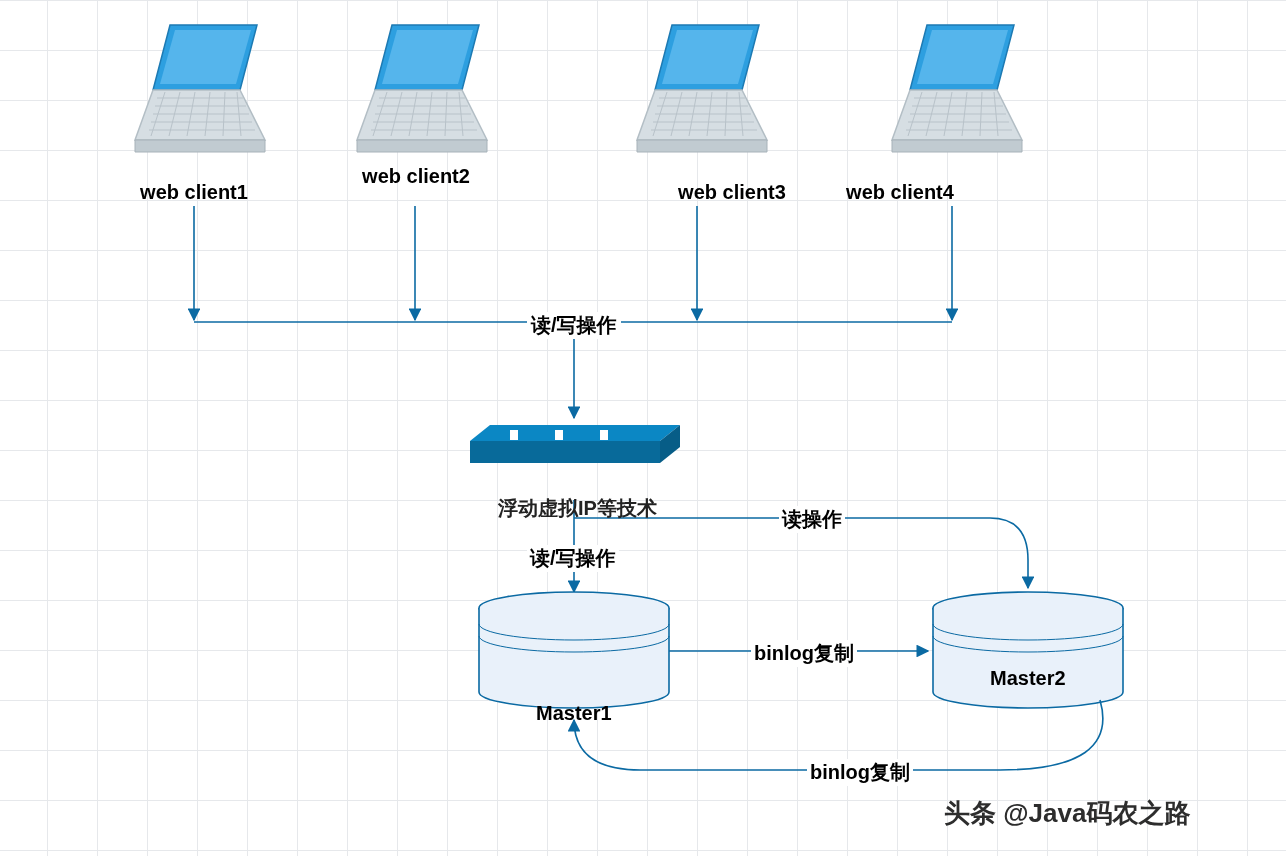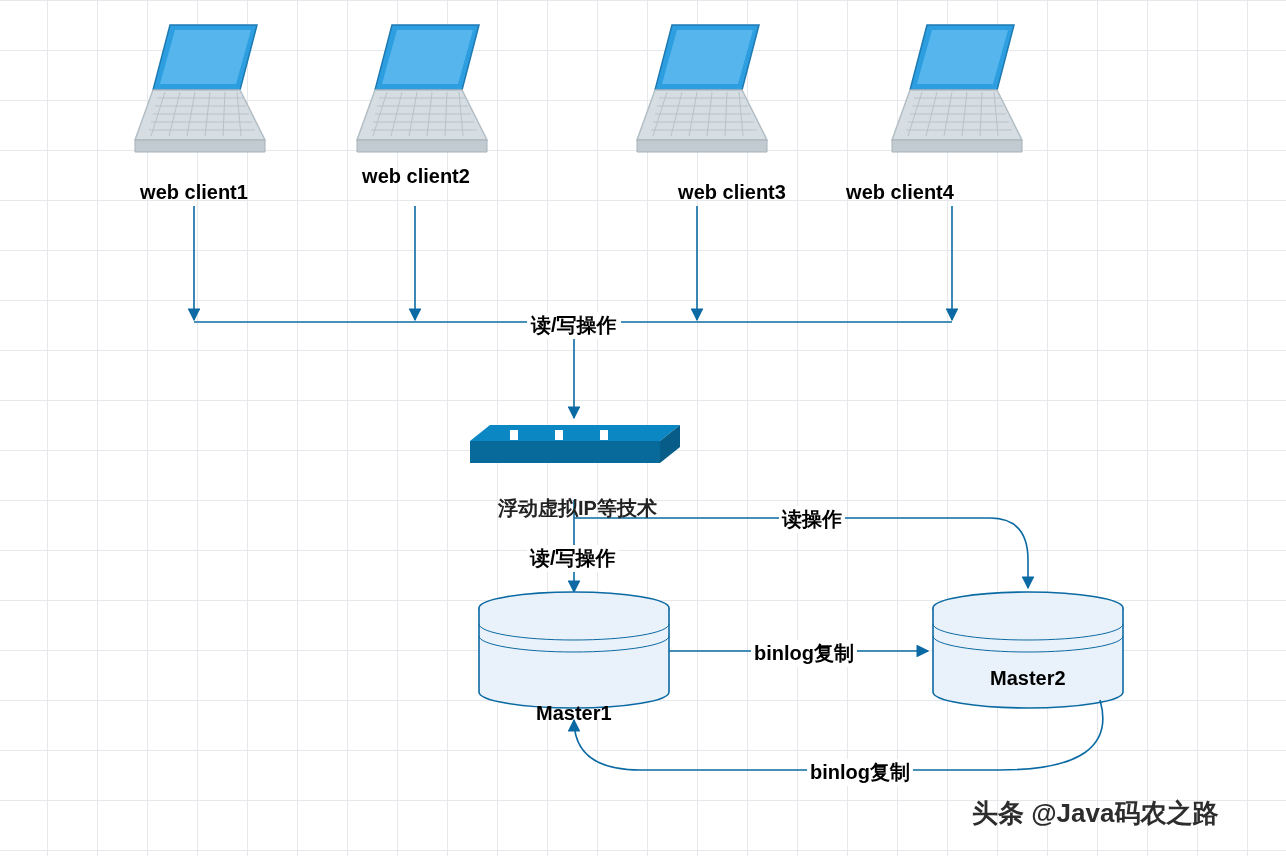--- a/index.html
+++ b/index.html
@@ -184,14 +184,14 @@
   <div class="label" style="left:527px; top:312px; background:#fff; padding:0 4px;">读/写操作</div>
   <div class="label dark" style="left:498px; top:476px;">浮动虚拟IP等技术</div>
   <div class="label" style="left:527px; top:545px; background:#fff; padding:0 3px;">读/写操作</div>
   <div class="label" style="left:779px; top:506px; background:#fff; padding:0 3px;text-align:center;">读操作</div>
   <div class="label" style="left:751px; top:640px; background:#fff; padding:0 3px;">binlog复制</div>
   <div class="label" style="left:807px; top:759px; background:#fff; padding:0 3px;">binlog复制</div>
 
   <div class="label" style="left:536px; top:702px;">Master1</div>
   <div class="label" style="left:990px; top:667px;text-align:center;">Master2</div>
 
-  <div class="label watermark" style="left:972px; top:796px;">头条 @Java码农之路</div>
+  <div class="label watermark" style="left:944px; top:796px;">头条 @Java码农之路</div>
 </div>
 
 </body></html>

